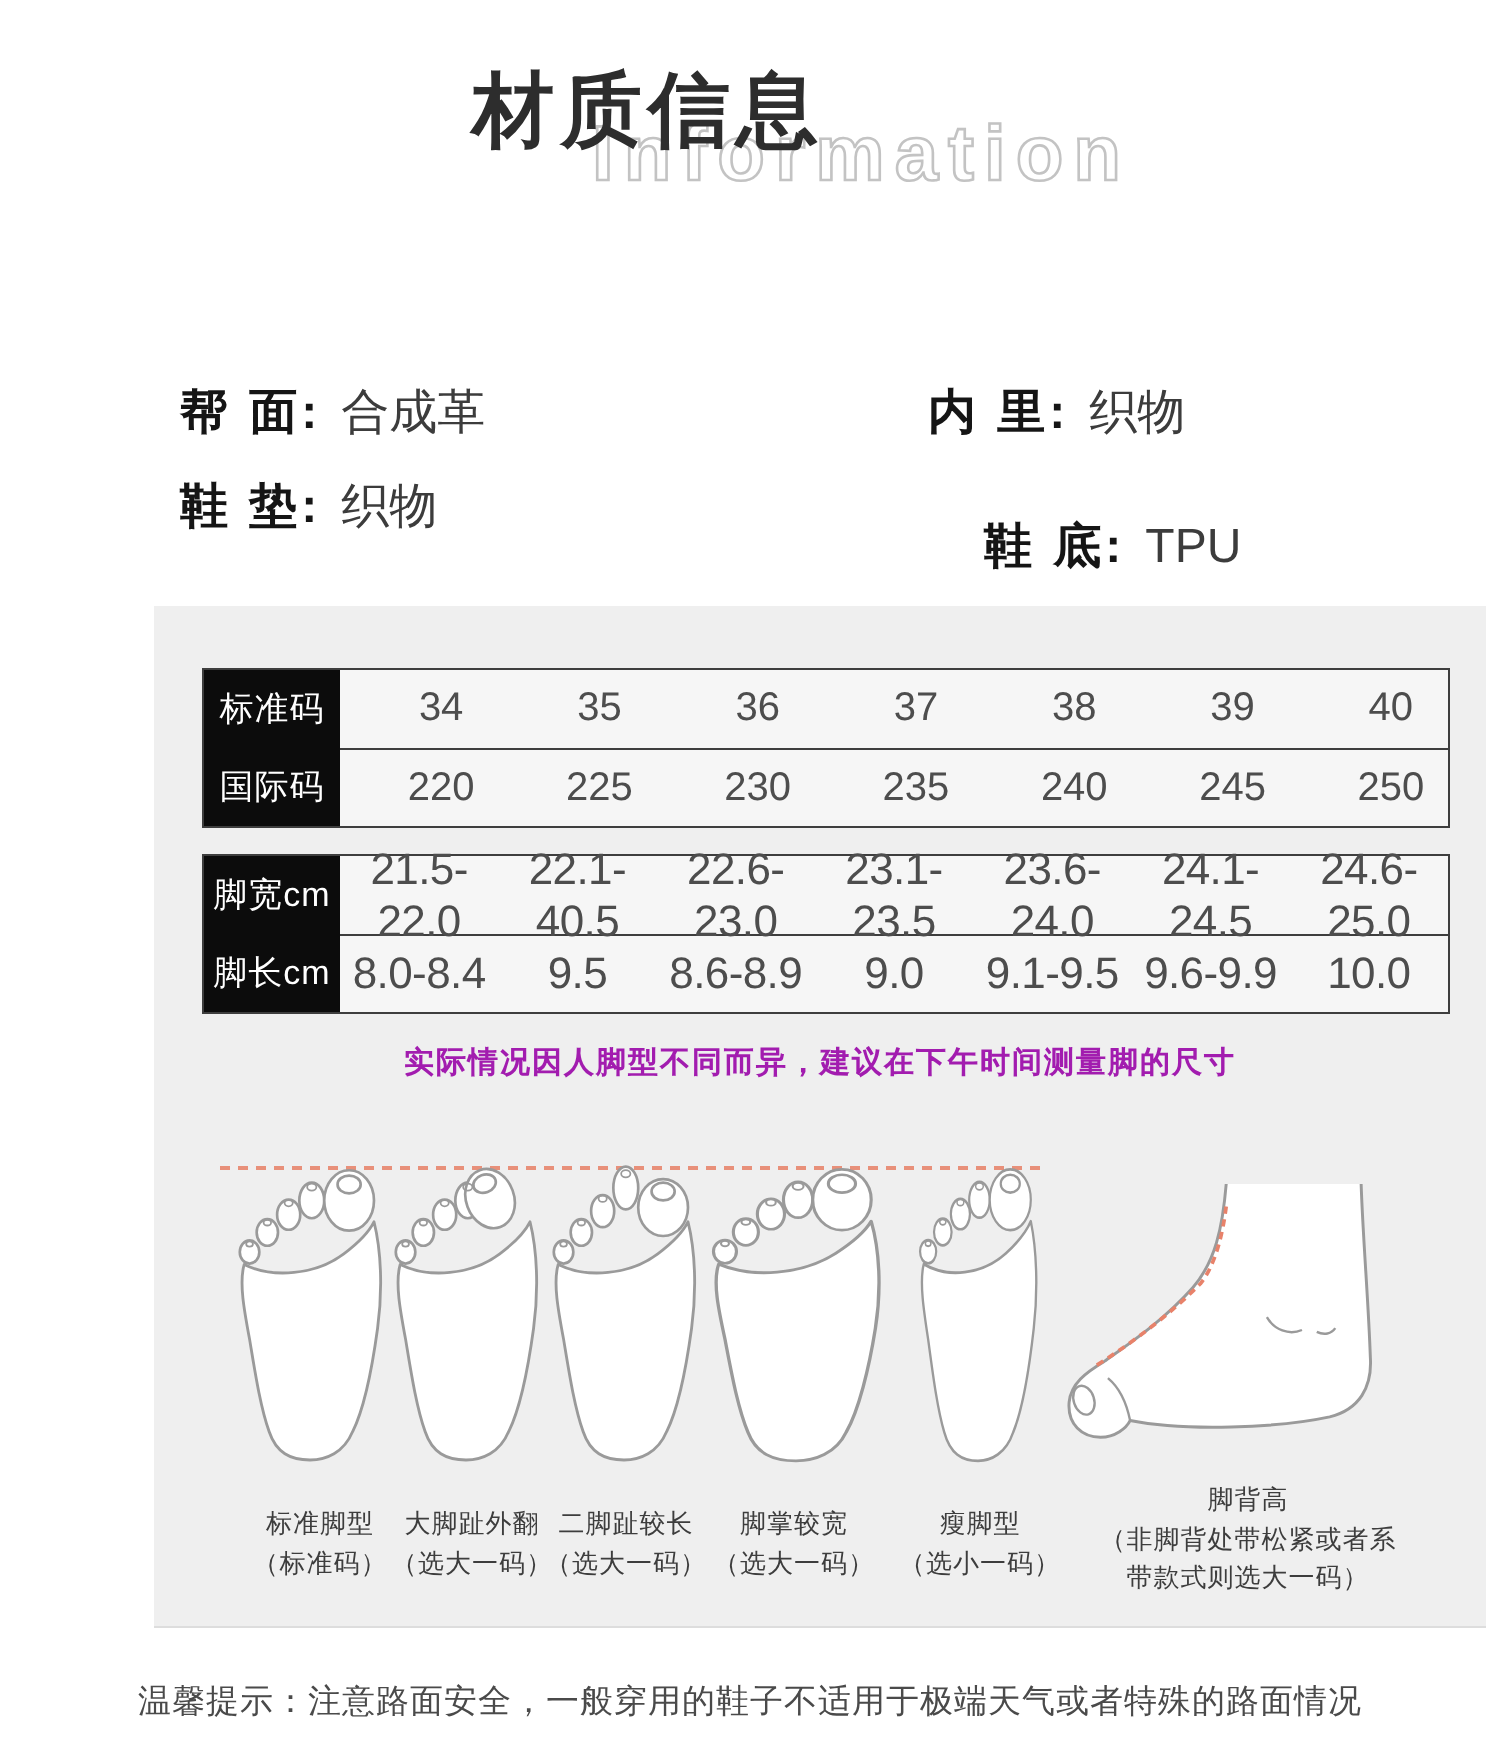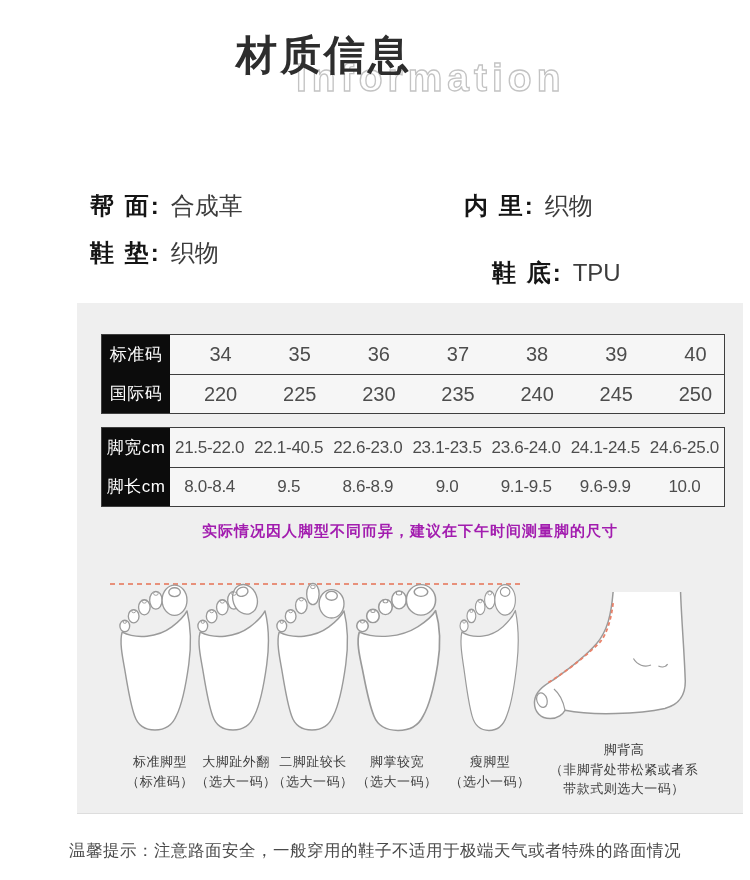--- a/index.html
+++ b/index.html
@@ -54,21 +54,21 @@
   }
   .hdr-col .hdr {
     flex:1; display:flex; align-items:center; justify-content:center;
     font-size:17px; font-weight:500; letter-spacing:0.5px;
   }
   .data-rows { margin-left:68px; }
   .data-row { display:flex; height:39px; align-items:center; }
   .data-row + .data-row { border-top:1px solid #3e3e3e; }
   .cell { flex:1; text-align:center; color:#4d4d4d; }
   .t1 .cell { font-size:20px;padding-left:22px; }
-  .t2 .cell { font-size:17px; letter-spacing:-0.3px; }
+  .t2 .cell { font-size:22px; letter-spacing:-0.3px; }
   
   .measure-note {
     position:absolute; left:0; top:219px; width:100%;
     text-align:center; font-size:15px; font-weight:600;
     color:#a21caf; letter-spacing:1px;
   }
   
   .toe-line {
     position:absolute; left:33px; top:280px; width:412px; height:2px;
     background:repeating-linear-gradient(90deg,#e8907a 0 5px,transparent 5px 9px);

